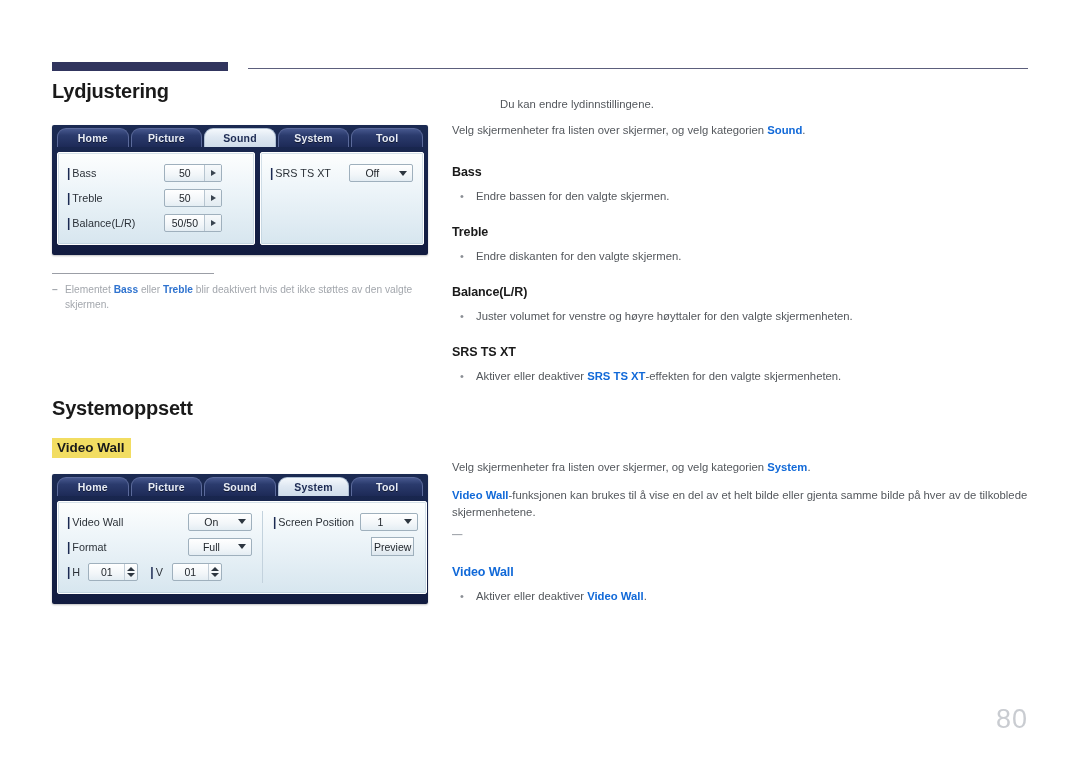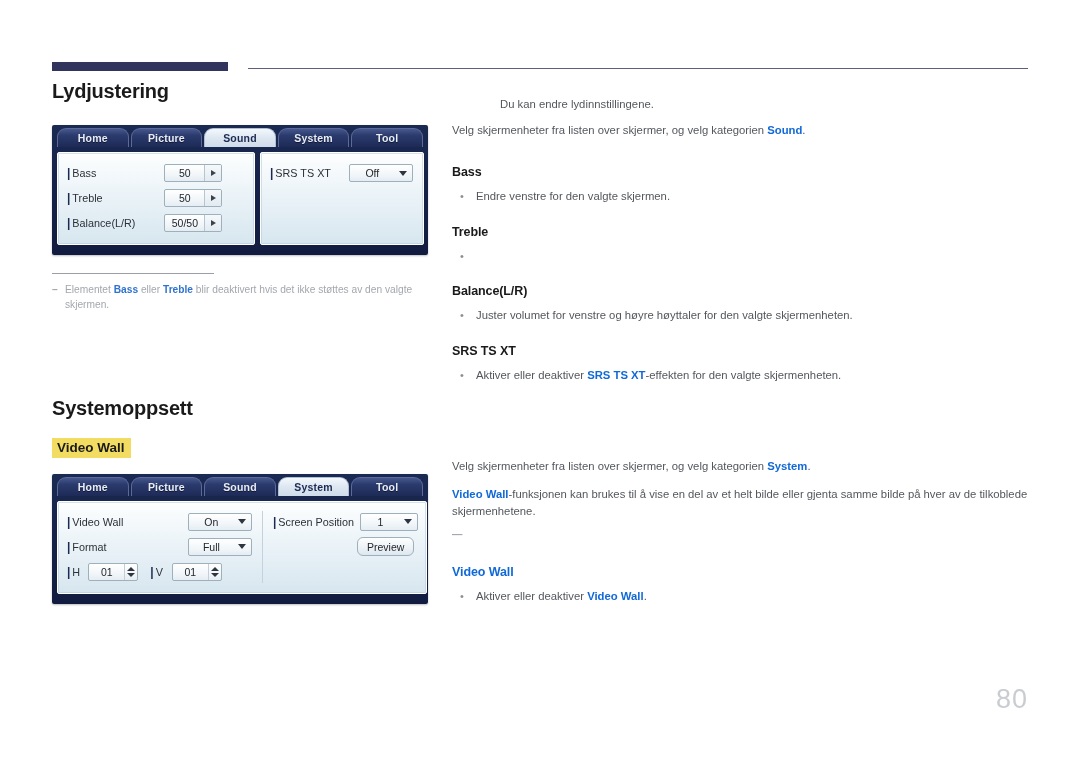--- a/index.html
+++ b/index.html
@@ -124,32 +124,32 @@
   }
   .tri-r { width: 0; height: 0; border-left: 5px solid #3a4450; border-top: 3.5px solid transparent; border-bottom: 3.5px solid transparent; }
   .tri-d { width: 0; height: 0; border-top: 5px solid #2d3640; border-left: 4px solid transparent; border-right: 4px solid transparent; }
   .sel-caret { flex: 0 0 18px; display: flex; align-items: center; justify-content: center; }
 
   .spin-stack { flex: 0 0 13px; display: flex; flex-direction: column; align-items: center; justify-content: center; gap: 2px; border-left: 1px solid #c3ced8; height: 100%; }
   .spin-up { width: 0; height: 0; border-bottom: 4px solid #2d3640; border-left: 4px solid transparent; border-right: 4px solid transparent; }
   .spin-dn { width: 0; height: 0; border-top: 4px solid #2d3640; border-left: 4px solid transparent; border-right: 4px solid transparent; }
 
   .btn-preview {
-    height: 19px; padding: 0 9px;
+    height: 19px; padding: 0 2px;
     display: inline-flex; align-items: center; justify-content: center;
     font-size: 10.5px; color: #22272d;
     background: linear-gradient(180deg,#fdfefe 0%,#eef3f7 55%,#dde7ee 100%);
-    border: 1px solid #9fb0bd; border-radius: 6px;
+    border: 1px solid #9fb0bd; border-radius: 0;
   }
 
   .w58 { width: 58px; } .w50 { width: 50px; } .w64 { width: 64px; }
 
   
   .pageno {
-    position: absolute; right: 52px; bottom: 48px;
+    position: absolute; right: 52px; bottom: 28px;
     font-size: 27px; color: #c9ccd1; font-weight: normal; letter-spacing: 1px;
   }
 </style>
 </head>
 <body>
 
 <div class="header-rule">
   <div class="thick"></div>
   <div class="thin"></div>
 </div>
@@ -311,26 +311,27 @@
 </div>
 
 <div class="right-col">
 
   <p class="para tight">Du kan endre lydinnstillingene.</p>
   <p class="para"><span>Velg skjermenheter fra listen over skjermer, og velg kategorien </span><span class="blue">Sound</span><span>.</span></p>
 
   <div class="item-head first">Bass</div>
   <div class="bullet-row">
     <span class="dot">•</span>
-    <span class="btxt">Endre venstre for den valgte skjermen.</span>
+    <span class="btxt">Endre bassen for den valgte skjermen.</span>
   </div>
 
   <div class="item-head">Treble</div>
   <div class="bullet-row">
     <span class="dot">•</span>
+    <span class="btxt">Endre diskanten for den valgte skjermen.</span>
   </div>
 
   <div class="item-head">Balance(L/R)</div>
   <div class="bullet-row">
     <span class="dot">•</span>
     <span class="btxt">Juster volumet for venstre og høyre høyttaler for den valgte skjermenheten.</span>
   </div>
 
   <div class="item-head">SRS TS XT</div>
   <div class="bullet-row">

